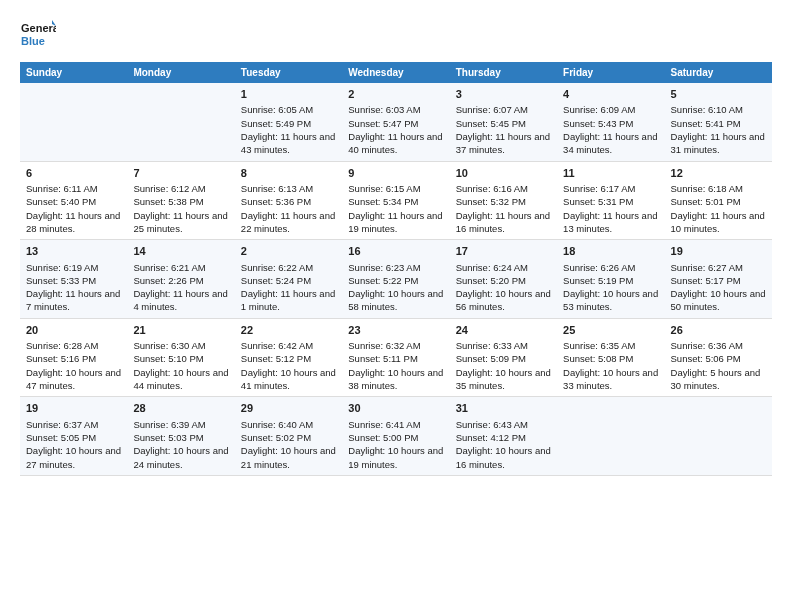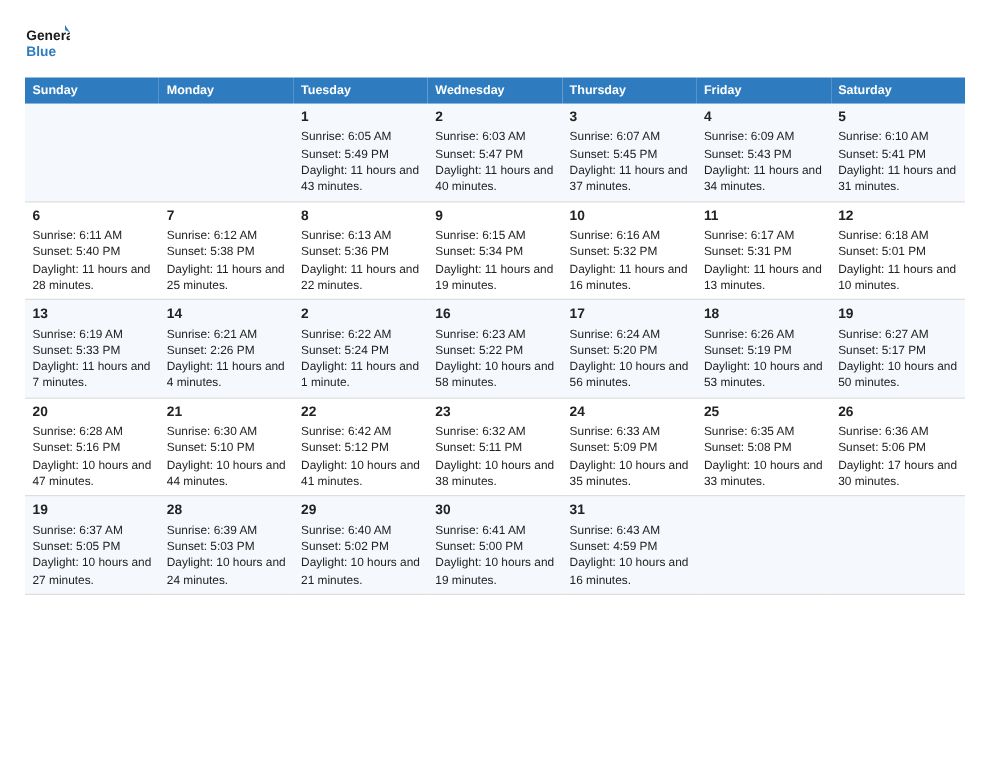--- a/index.html
+++ b/index.html
@@ -134,26 +134,26 @@
           <td><span class="day-num">18</span><span>Sunrise: 6:26 AM</span><br><span>Sunset: 5:19 PM</span><br><span>Daylight: 10 hours and 53 minutes.</span></td>
           <td><span class="day-num">19</span><span>Sunrise: 6:27 AM</span><br><span>Sunset: 5:17 PM</span><br><span>Daylight: 10 hours and 50 minutes.</span></td>
         </tr>
         <tr>
           <td><span class="day-num">20</span><span>Sunrise: 6:28 AM</span><br><span>Sunset: 5:16 PM</span><br><span>Daylight: 10 hours and 47 minutes.</span></td>
           <td><span class="day-num">21</span><span>Sunrise: 6:30 AM</span><br><span>Sunset: 5:10 PM</span><br><span>Daylight: 10 hours and 44 minutes.</span></td>
           <td><span class="day-num">22</span><span>Sunrise: 6:42 AM</span><br><span>Sunset: 5:12 PM</span><br><span>Daylight: 10 hours and 41 minutes.</span></td>
           <td><span class="day-num">23</span><span>Sunrise: 6:32 AM</span><br><span>Sunset: 5:11 PM</span><br><span>Daylight: 10 hours and 38 minutes.</span></td>
           <td><span class="day-num">24</span><span>Sunrise: 6:33 AM</span><br><span>Sunset: 5:09 PM</span><br><span>Daylight: 10 hours and 35 minutes.</span></td>
           <td><span class="day-num">25</span><span>Sunrise: 6:35 AM</span><br><span>Sunset: 5:08 PM</span><br><span>Daylight: 10 hours and 33 minutes.</span></td>
-          <td><span class="day-num">26</span><span>Sunrise: 6:36 AM</span><br><span>Sunset: 5:06 PM</span><br><span>Daylight: 17 hours and 30 minutes.</span></td>
+          <td><span class="day-num">26</span><span>Sunrise: 6:36 AM</span><br><span>Sunset: 5:06 PM</span><br><span>Daylight: 5 hours and 30 minutes.</span></td>
         </tr>
         <tr>
           <td><span class="day-num">19</span><span>Sunrise: 6:37 AM</span><br><span>Sunset: 5:05 PM</span><br><span>Daylight: 10 hours and 27 minutes.</span></td>
           <td><span class="day-num">28</span><span>Sunrise: 6:39 AM</span><br><span>Sunset: 5:03 PM</span><br><span>Daylight: 10 hours and 24 minutes.</span></td>
           <td><span class="day-num">29</span><span>Sunrise: 6:40 AM</span><br><span>Sunset: 5:02 PM</span><br><span>Daylight: 10 hours and 21 minutes.</span></td>
           <td><span class="day-num">30</span><span>Sunrise: 6:41 AM</span><br><span>Sunset: 5:00 PM</span><br><span>Daylight: 10 hours and 19 minutes.</span></td>
-          <td><span class="day-num">31</span><span>Sunrise: 6:43 AM</span><br><span>Sunset: 4:59 PM</span><br><span>Daylight: 10 hours and 16 minutes.</span></td>
+          <td><span class="day-num">31</span><span>Sunrise: 6:43 AM</span><br><span>Sunset: 4:12 PM</span><br><span>Daylight: 10 hours and 16 minutes.</span></td>
           <td></td>
           <td></td>
         </tr>
       </tbody>
   </table>
 </div>
 
 </body></html>

